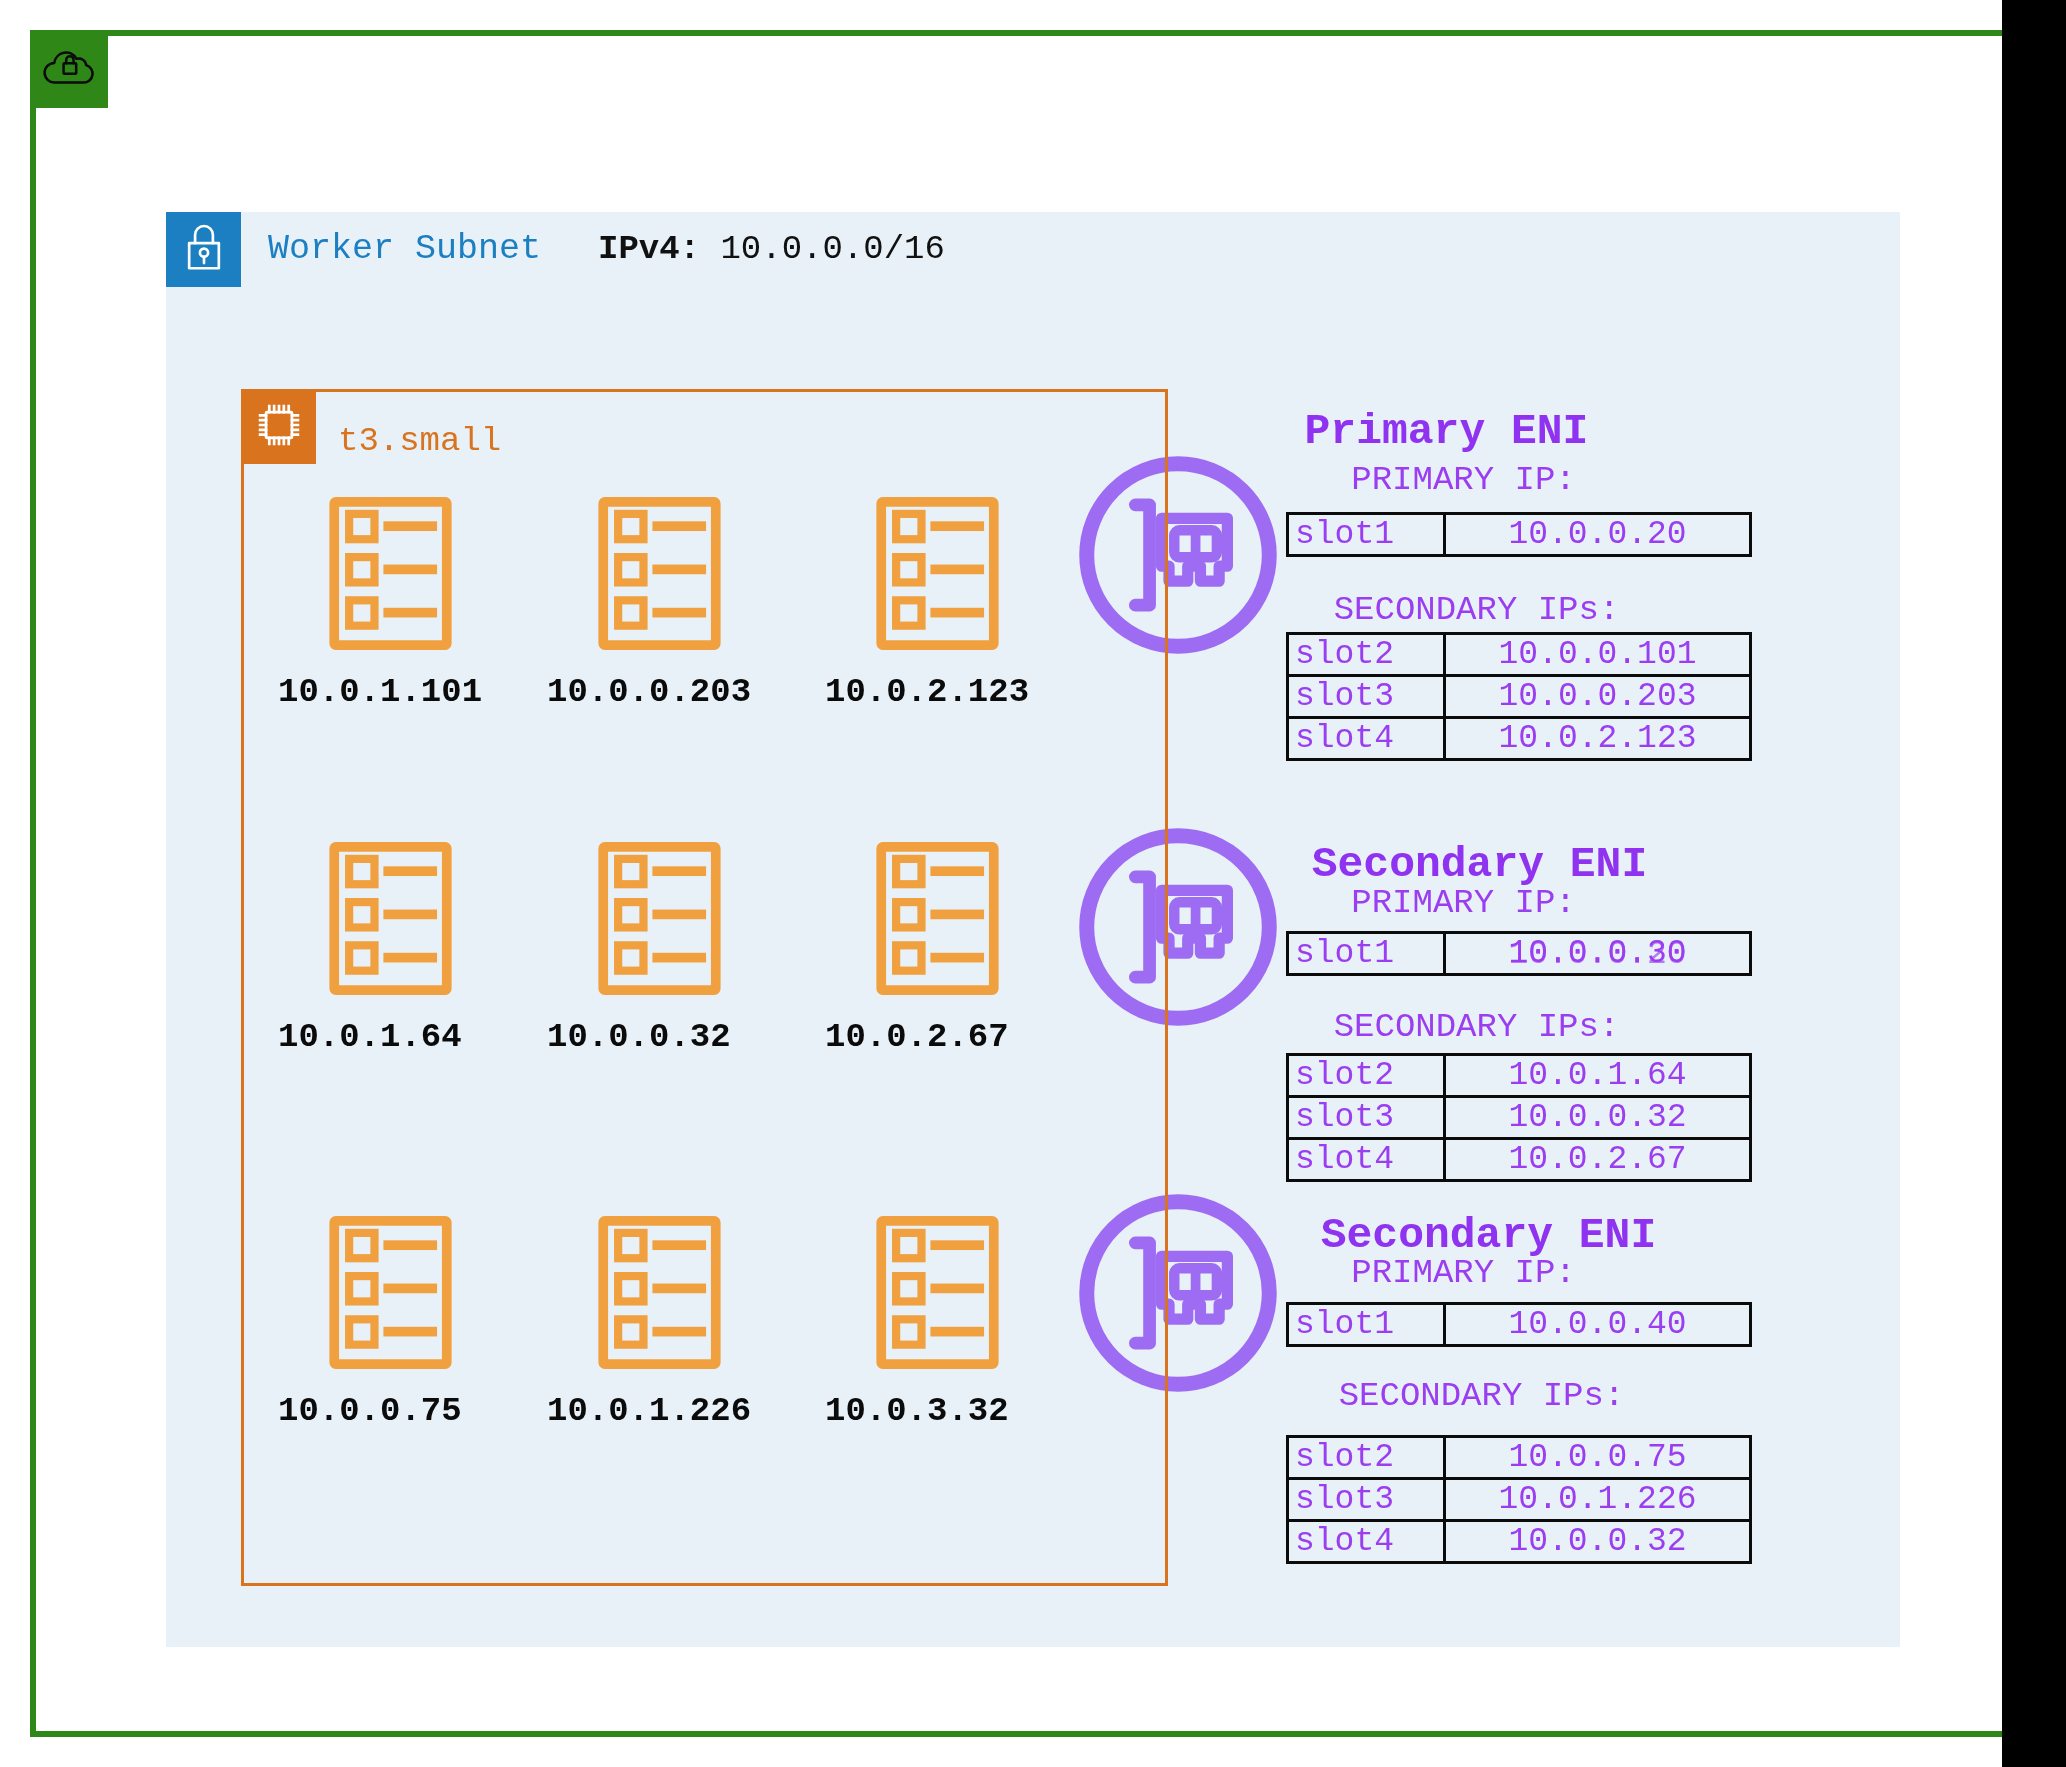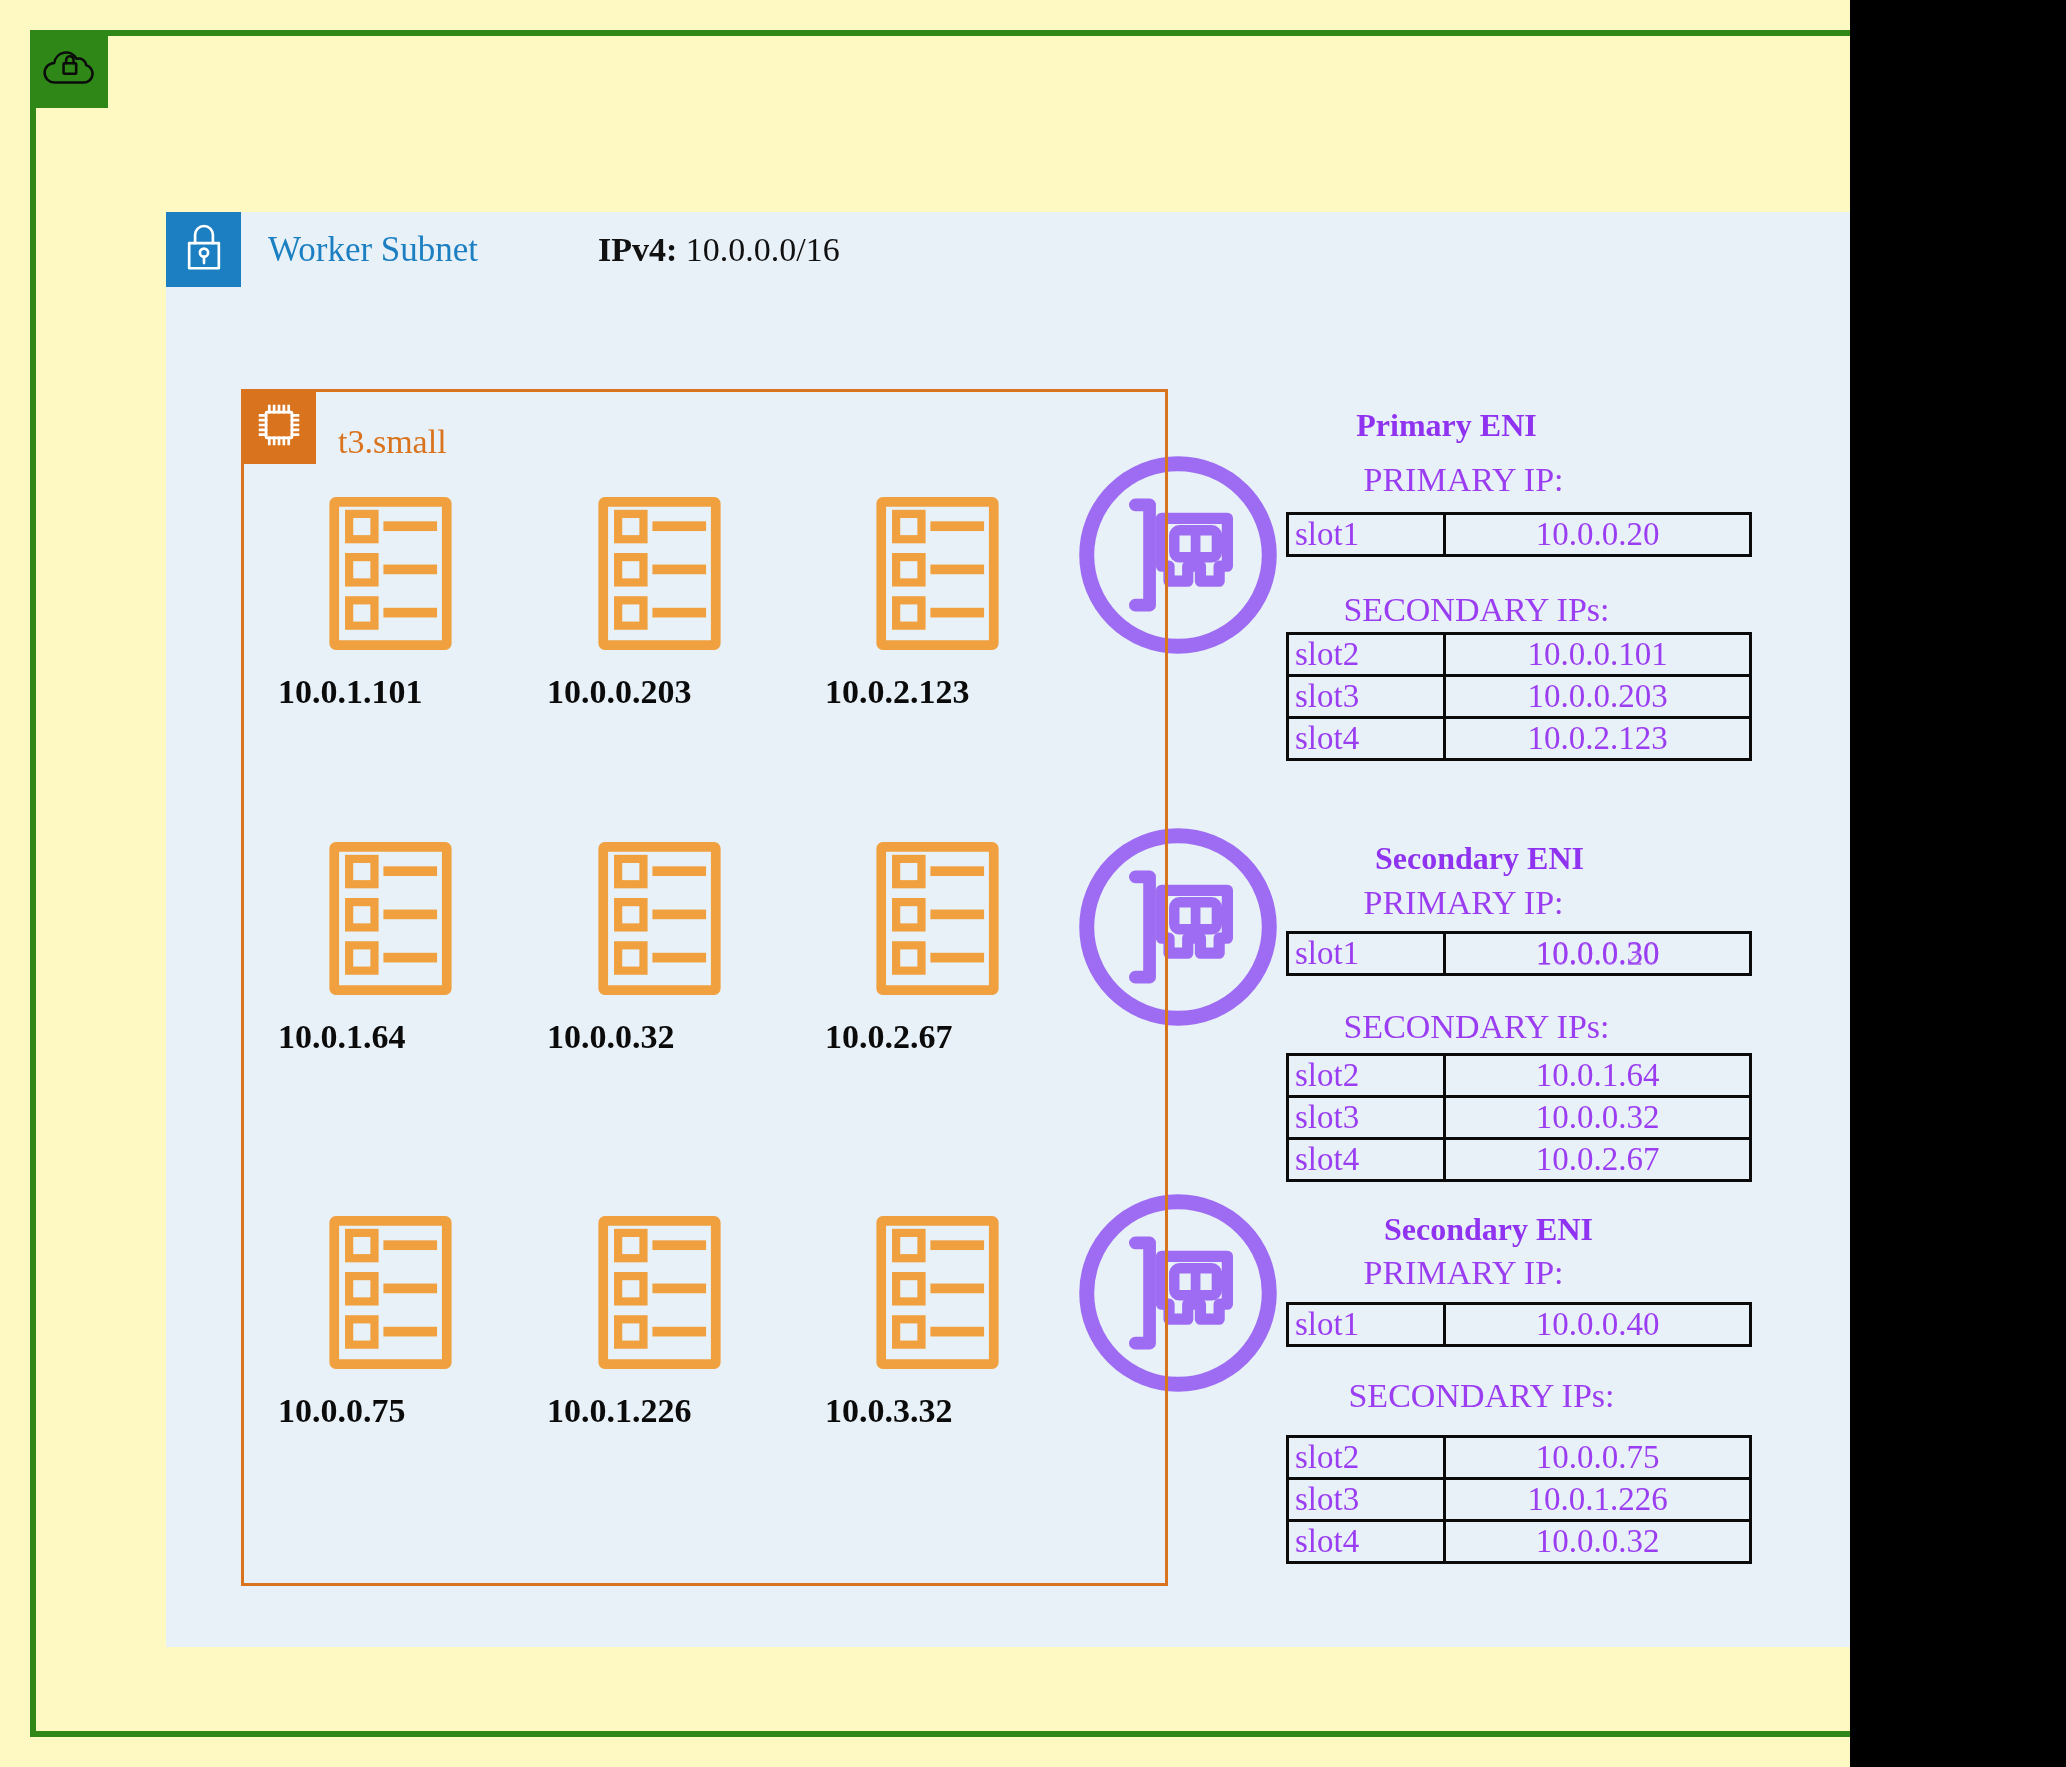--- a/index.html
+++ b/index.html
@@ -1,17 +1,17 @@
 <!DOCTYPE html>
 <html style="font-size:12px"><head>
 <meta charset="utf-8">
 <style>
   html,body{margin:0;padding:0;background:#000;}
-  .canvas{position:relative;width:1850px;height:1767px;background:#fef9c3;overflow:hidden;
-          font-family:Liberation Serif, serif;}
+  .canvas{position:relative;width:2002px;height:1767px;background:#ffffff;overflow:hidden;
+          font-family:Liberation Mono, monospace;}
   .green-border{position:absolute;left:30px;top:30px;width:2006px;height:1707px;
                 border:6px solid #2f8717;box-sizing:border-box;z-index:1;}
   .green-square{position:absolute;left:30px;top:30px;width:78px;height:78px;
                 background:#2f8717;z-index:2;display:flex;align-items:center;justify-content:center;}
   .subnet-box{position:absolute;left:166px;top:212px;width:1734px;height:1435px;
               background:#e8f1f8;z-index:1;}
   .blue-square{position:absolute;left:166px;top:212px;width:75px;height:75px;
                background:#1b7fc1;z-index:3;display:flex;align-items:center;justify-content:center;}
   .subnet-title{position:absolute;left:268px;top:212px;height:75px;line-height:75px;
                 font-size:35px;font-weight:500;color:#1b7fc1;z-index:3;white-space:nowrap;}
@@ -22,21 +22,21 @@
                 border:3.7px solid #d9731e;box-sizing:border-box;z-index:6;pointer-events:none;}
   .chip-square{position:absolute;left:241px;top:389px;width:75px;height:75px;
                background:#d9731e;z-index:7;display:flex;align-items:center;justify-content:center;}
   .instance-label{position:absolute;left:338px;top:404px;height:75px;line-height:75px;
                   font-size:34px;color:#d9731e;z-index:7;white-space:nowrap;}
   .pod{position:absolute;width:224px;text-align:left;z-index:2;}
   .pod svg{display:block;margin:0 auto;}
   .pod-label{margin-top:22.4px;font-size:34px;font-weight:bold;color:#0b0b0b;white-space:nowrap;}
   .eni-circle{position:absolute;width:202px;height:202px;z-index:3;}
   .eni-heading{position:absolute;width:523px;text-align:center;z-index:4;white-space:nowrap;}
-  .eni-title{font-size:32px;font-weight:bold;color:#8f33f0;}
+  .eni-title{font-size:43px;font-weight:bold;color:#8f33f0;}
   .eni-sub{font-size:34px;color:#9b3df0;}
   table.eni-table{position:absolute;border-collapse:collapse;z-index:4;table-layout:fixed;
                   width:450px;border-radius:14px;}
   table.eni-table td{border:3px solid #0b0b0b;height:37px;font-size:33px;color:#9b3df0;
                      overflow:visible;}
   td.slot-cell{width:147px;padding-left:6px;text-align:left;}
   td.ip-cell{width:301px;text-align:center;position:relative;}
   td.ip-cell .ghost{position:absolute;left:0;top:50%;transform:translateY(-50%);
                     width:100%;text-align:center;opacity:0.65;}
 </style>

